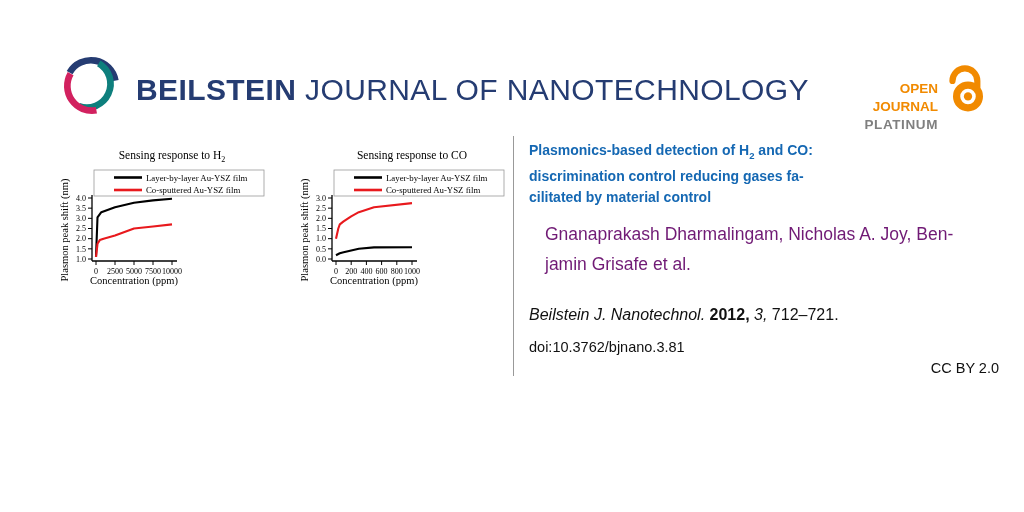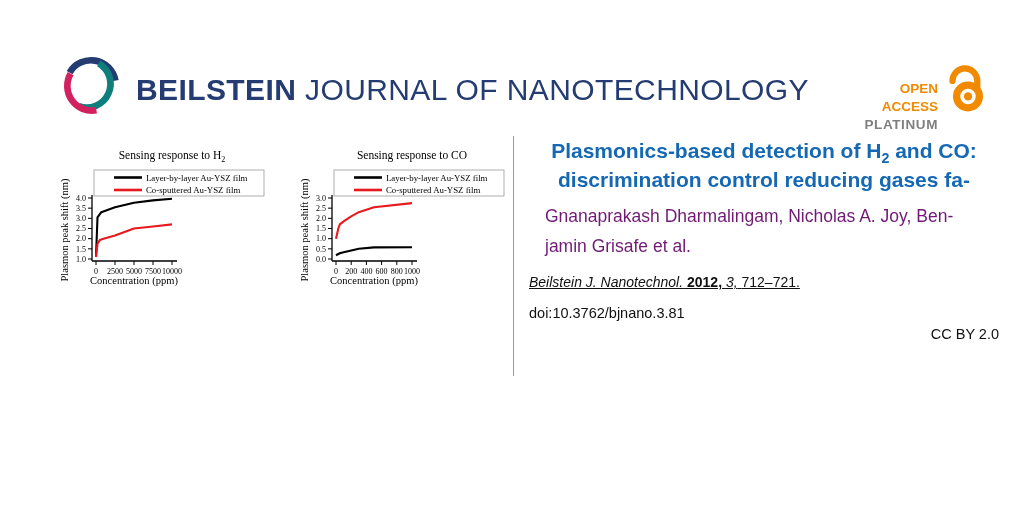--- a/index.html
+++ b/index.html
@@ -21,43 +21,43 @@
   .chart{position:absolute;top:142px;}
   #chart-0{left:30px;}
   #chart-1{left:270px;}
   .ctext{font-family:"Liberation Serif",serif;fill:#000;}
 
   .divider{position:absolute;left:513px;top:136px;width:1px;height:240px;
            background:var(--divider-gray,#999);}
 
   
   .meta{position:absolute;left:529px;top:140px;width:470px;}
-  .title{margin:0;font-size:21px;line-height:21px;font-weight:bold;
-         color:var(--title-blue,#1568b3);text-align:center;}
+  .title{margin:0;font-size:14px;line-height:21px;font-weight:bold;
+         color:var(--title-blue,#1568b3);}
   .title sub{font-size:68%;}
   .authors{margin:11px 16px 0;font-size:17.5px;line-height:30px;color:#701a75;}
-  .citation{margin:13px 0 0;font-size:14px;color:#111;text-decoration:underline;}
+  .citation{margin:27px 0 0;font-size:16px;color:#111;}
   .doi{margin:15px 0 0;font-size:14.5px;}
   .license{margin:5px 0 0;font-size:14.5px;text-align:right;}
 </style>
 </head>
 <body>
 
 <svg class="logo" viewBox="0 0 66 66" aria-hidden="true">
   <path d="M 13.2 20 A 24 24 0 0 1 57.6 27.8" fill="none" stroke="#253c72" stroke-width="6.5"></path>
   <path d="M 41.5 11.1 A 23 23 0 0 1 22.1 52.6" fill="none" stroke="#0e7f7d" stroke-width="6.5"></path>
   <path d="M 14.2 21 A 24 24 0 0 0 39.2 56.6" fill="none" stroke="#d2215f" stroke-width="6.5"></path>
 </svg>
 
 <div class="brand"><span class="bold">BEILSTEIN</span> <span>JOURNAL OF NANOTECHNOLOGY</span></div>
 
 <div class="oa">
   <div class="oa-text">
     <div class="oa-open">OPEN</div>
-    <div class="oa-access">ACCESS</div>
+    <div class="oa-access">JOURNAL</div>
     <div class="oa-platinum">PLATINUM</div>
   </div>
   <svg class="oa-lock" viewBox="0 0 44 56" aria-hidden="true">
     <path d="M 7 25 A 12 12 0 0 1 31 25 L 31 31" fill="none" stroke="#f18a00" stroke-width="6" stroke-linecap="round"></path>
     <circle cx="22" cy="40" r="11" fill="none" stroke="#f18a00" stroke-width="7"></circle>
     <circle cx="22" cy="40" r="4" fill="#f18a00"></circle>
   </svg>
 </div>
 
 <svg id="chart-0" class="chart" width="245" height="150" viewBox="0 0 245 150">
@@ -135,21 +135,21 @@
     <line x1="84" y1="48" x2="112" y2="48" stroke="#e8191d" stroke-width="2.6"></line>
     <text x="116" y="51" font-size="8.8" class="ctext">Co-sputtered Au-YSZ film</text>
     <text x="142" y="17" text-anchor="middle" font-size="11.5" class="ctext">Sensing response to CO</text>
     <text x="104" y="142" text-anchor="middle" font-size="10.5" class="ctext">Concentration (ppm)</text>
     <text x="38" y="88" text-anchor="middle" font-size="10.5" class="ctext" transform="rotate(-90 38 88)">Plasmon peak shift (nm)</text>
   </svg>
 
 <div class="divider"></div>
 
 <section class="meta">
-  <h1 class="title"><span>Plasmonics-based detection of H</span><sub>2</sub><span> and CO:</span><br><span>discrimination control reducing gases fa-</span><br></h1>
+  <h1 class="title"><span>Plasmonics-based detection of H</span><sub>2</sub><span> and CO:</span><br><span>discrimination control reducing gases fa-</span><br><span>cilitated by material control</span></h1>
 
   <p class="authors"><span>Gnanaprakash Dharmalingam, Nicholas A. Joy, Ben-</span><br><span>jamin Grisafe et al.</span></p>
 
   <p class="citation"><i>Beilstein J. Nanotechnol.</i> <b>2012,</b> <i>3,</i> <span>712–721.</span></p>
 
   <p class="doi">doi:10.3762/bjnano.3.81</p>
   <p class="license">CC BY 2.0</p>
 </section>
 
 </body></html>

